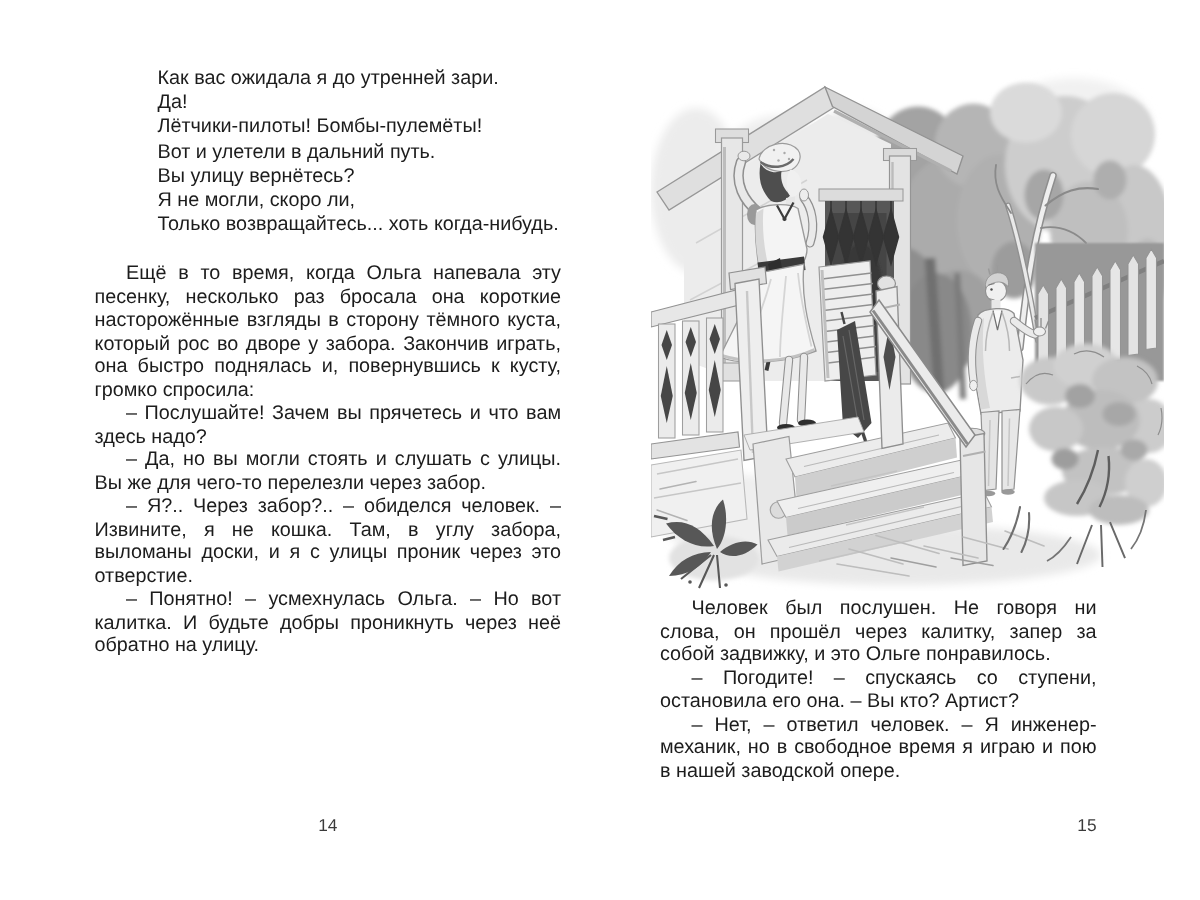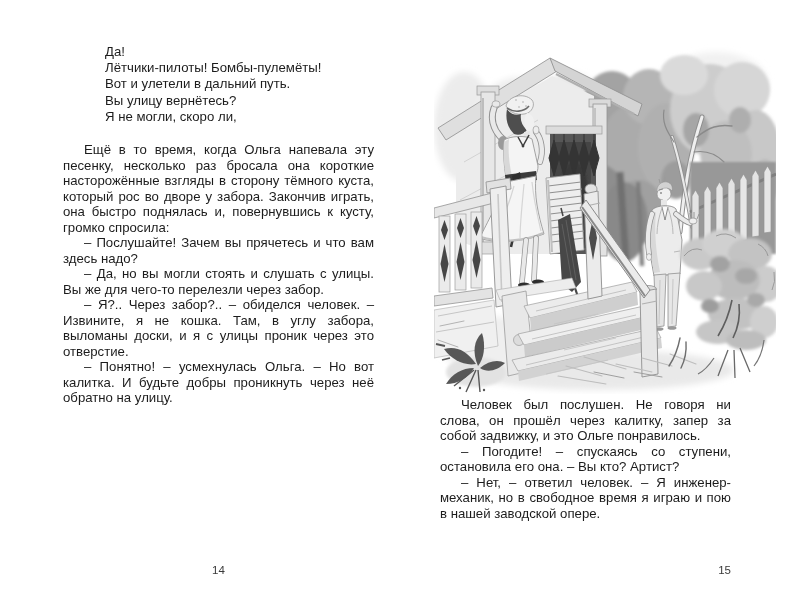--- a/index.html
+++ b/index.html
@@ -7,38 +7,40 @@
     width:800px;height:600px;position:relative;overflow:hidden;
     background:#ffffff;color:#1c1c1c;
     font-family:"Liberation Sans","DejaVu Sans",sans-serif;
   }
   .page-text{position:absolute;font-size:13.2px;}
   .left-text{left:63px;top:44px;width:311px;}
   .verse{margin:0 0 17px 42px;line-height:16.2px;}
   .verse-line{white-space:nowrap;}
   .prose p{margin:0;line-height:15.5px;text-align:justify;text-indent:21px;}
   .right-text{left:440px;top:397px;width:291px;}
-  .pagenum{position:absolute;top:564px;font-size:11.5px;color:#3a3a3a;text-align:center;}
+  .pagenum{position:absolute;top:545px;font-size:11.5px;color:#3a3a3a;text-align:center;}
   .pagenum-left{left:63px;width:311px;}
   .pagenum-right{left:440px;width:291px;text-align:right;}
   .illustration{position:absolute;left:434px;top:42px;width:342px;height:352px;}
   .illustration svg{display:block;width:100%;height:100%;}
 </style>
 </head>
 <body>
 
 <div>
 
   <div class="page-text left-text">
     <div class="verse">
+      <div class="verse-line">Как вас ожидала я до утренней зари.</div>
       <div class="verse-line">Да!</div>
       <div class="verse-line">Лётчики-пилоты! Бомбы-пулемёты!</div>
       <div class="verse-line">Вот и улетели в дальний путь.</div>
       <div class="verse-line">Вы улицу вернётесь?</div>
       <div class="verse-line">Я не могли, скоро ли,</div>
+      <div class="verse-line">Только возвращайтесь... хоть когда-нибудь.</div>
     </div>
     <div class="prose">
       <p>Ещё в то время, когда Ольга напевала эту песенку, несколько раз бросала она короткие насторожённые взгляды в сторону тёмного куста, который рос во дворе у забора. Закончив играть, она быстро поднялась и, повернувшись к кусту, громко спросила:</p>
       <p>– Послушайте! Зачем вы прячетесь и что вам здесь надо?</p>
       <p>– Да, но вы могли стоять и слушать с улицы. Вы же для чего-то перелезли через забор.</p>
       <p>– Я?.. Через забор?.. – обиделся человек. – Извините, я не кошка. Там, в углу забора, выломаны доски, и я с улицы проник через это отверстие.</p>
       <p>– Понятно! – усмехнулась Ольга. – Но вот калитка. И будьте добры проникнуть через неё обратно на улицу.</p>
     </div>
   </div>
   <div class="pagenum pagenum-left">14</div>

